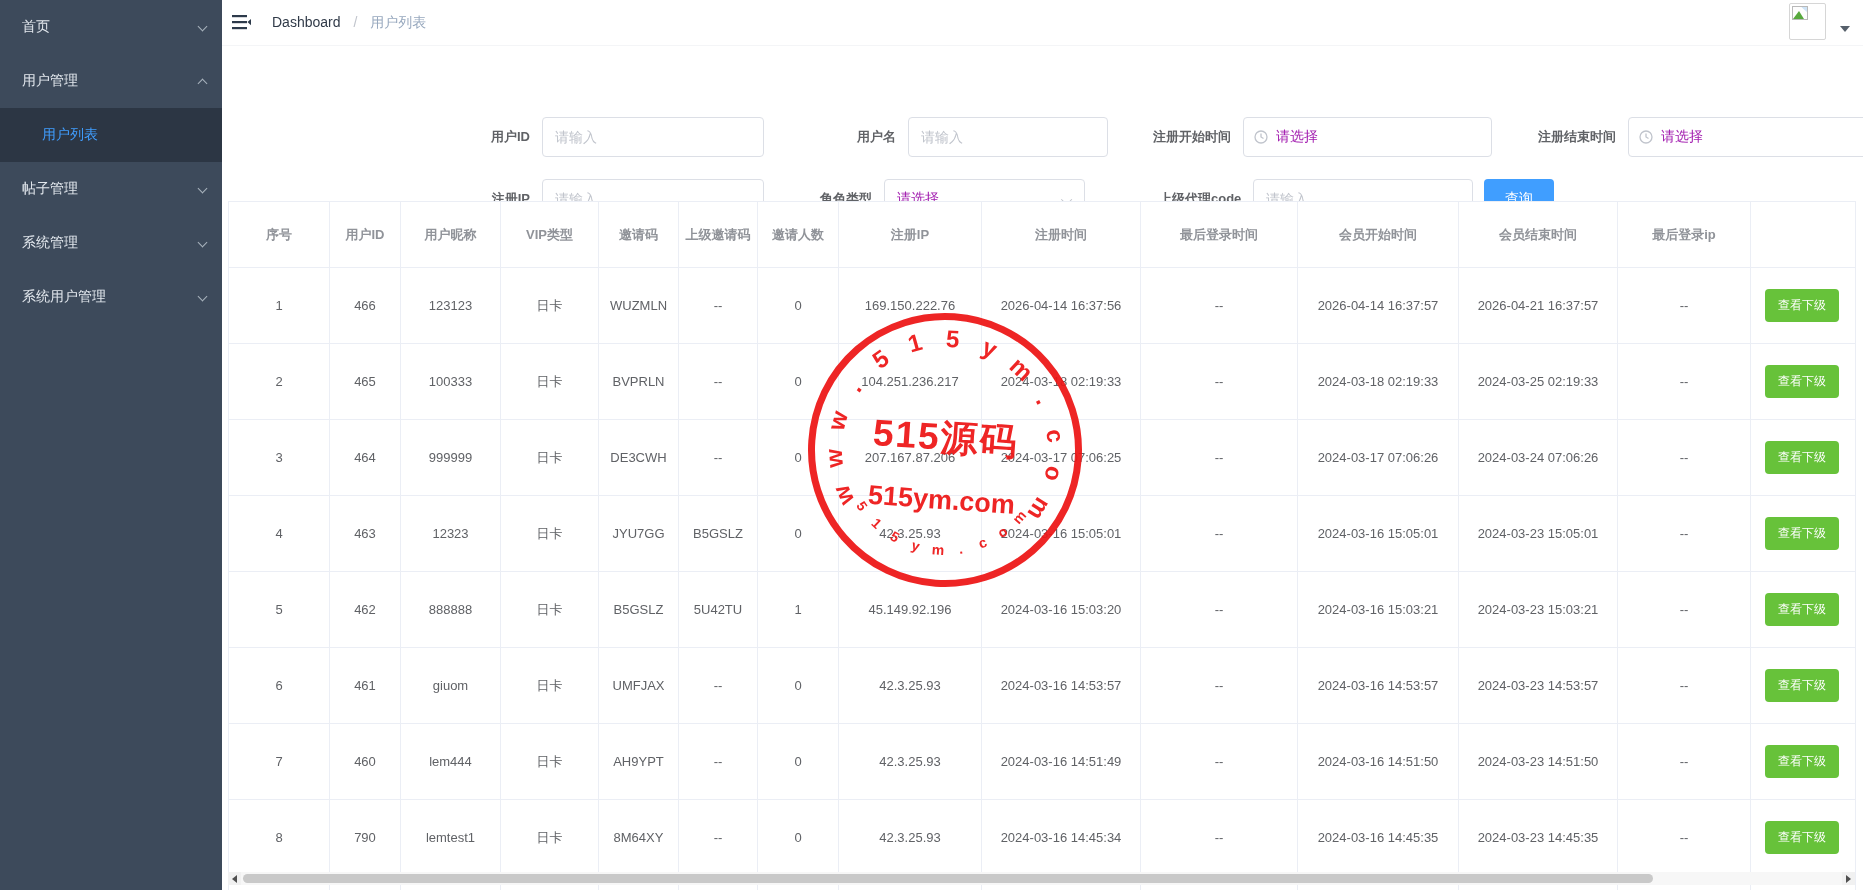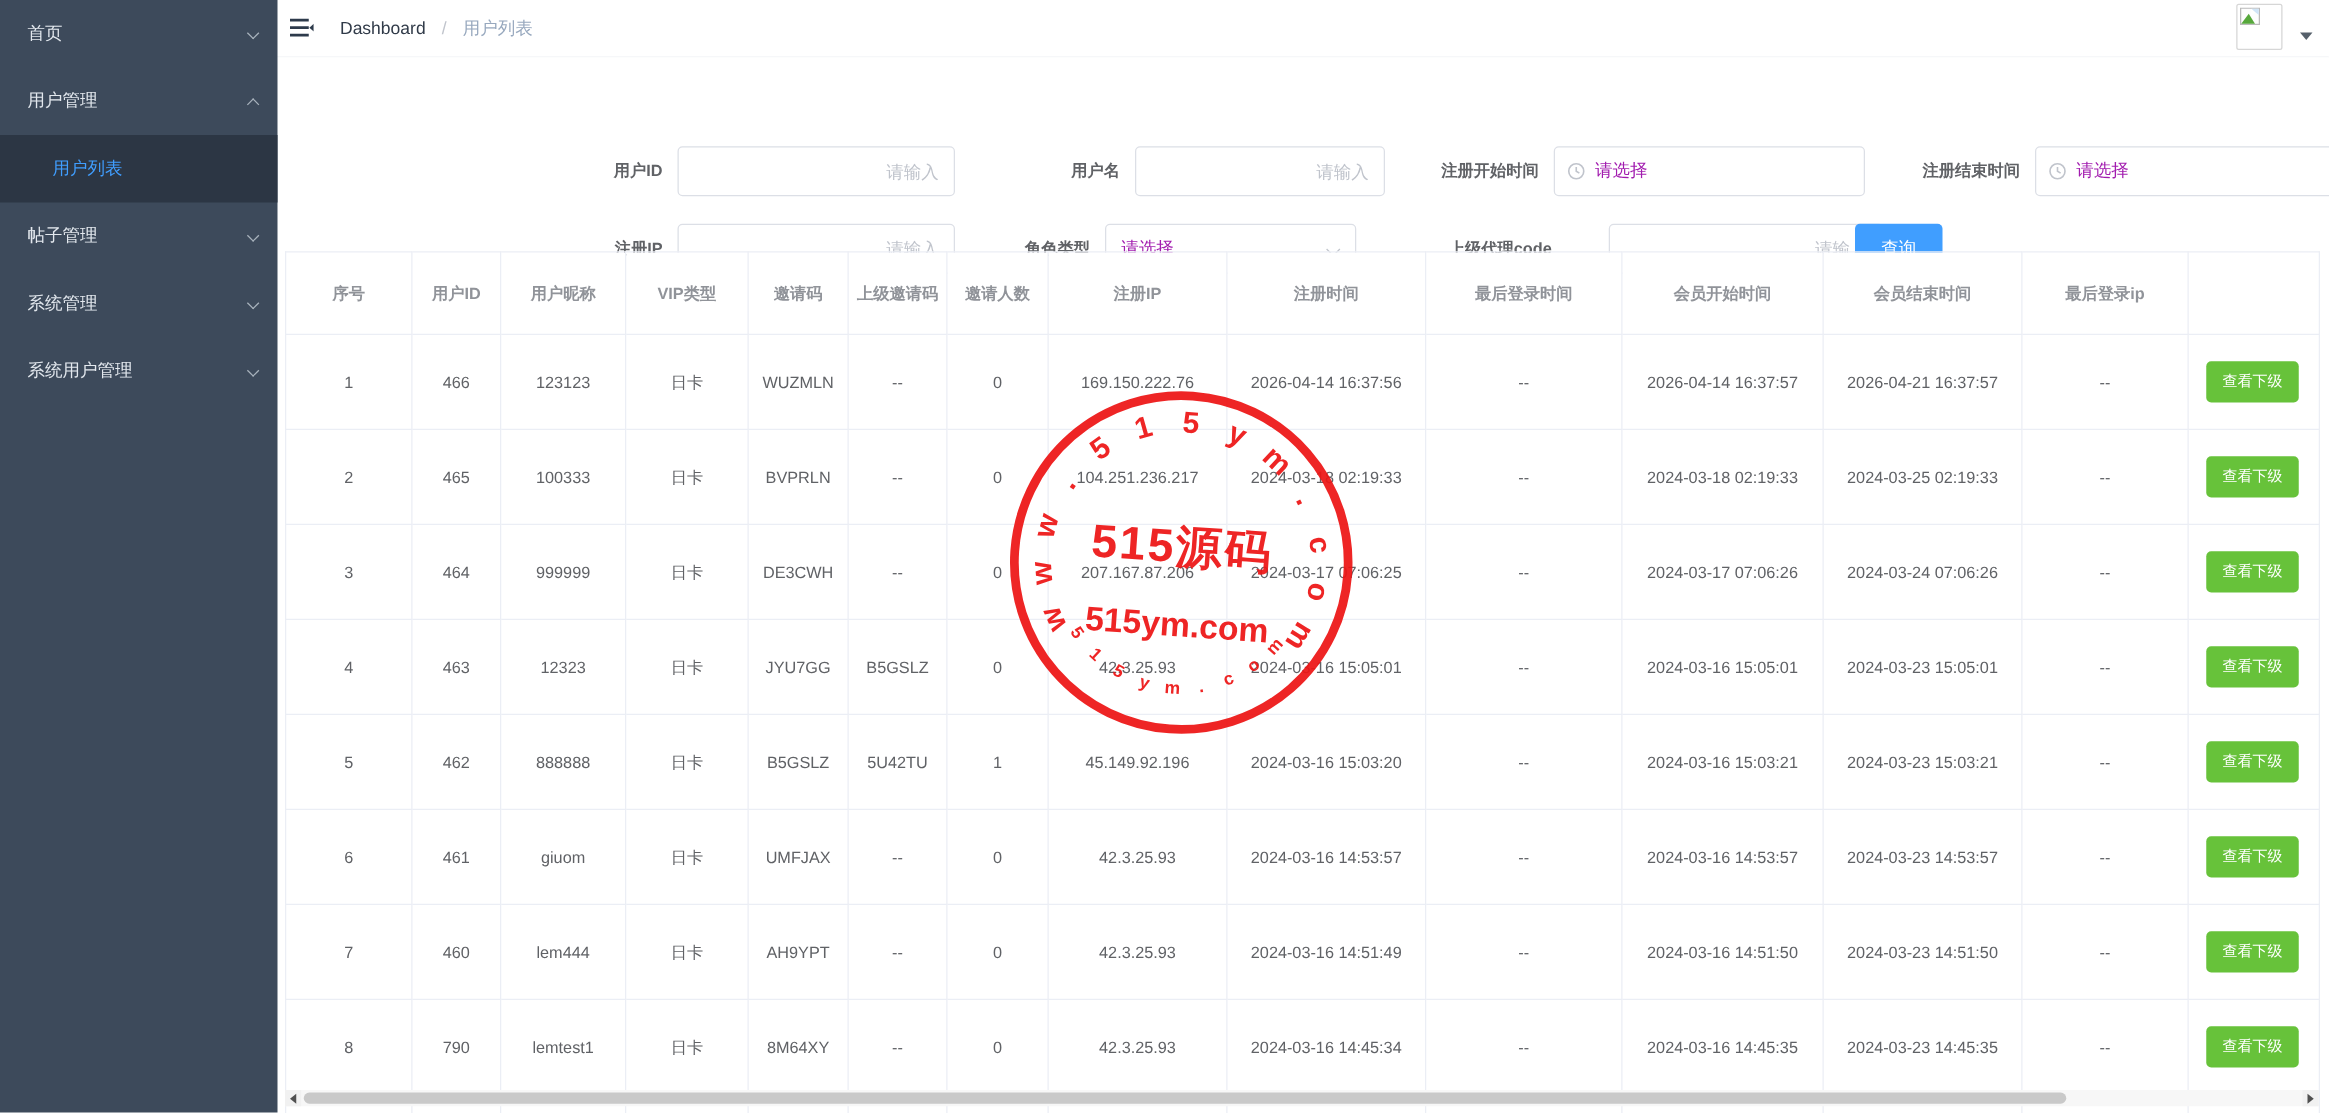--- a/index.html
+++ b/index.html
@@ -30,35 +30,35 @@
   .avatar-caret { position:absolute; right:13px; top:26px; width:0; height:0;
     border-left:5px solid transparent; border-right:5px solid transparent; border-top:6px solid #56606b; cursor:pointer; }
 
   
   .filters { position:absolute; left:186px; top:46px; width:1677px; height:149px; background:#fff; }
   .field { position:absolute; display:flex; align-items:center; }
   .field label { font-size:13px; font-weight:bold; color:#606266; text-align:right; width:82px;
     margin-right:12px; white-space:nowrap; }
   .ctrl { height:40px; border:1px solid #dcdfe6; border-radius:4px; background:#fff; font-size:14px;
     color:#606266; display:flex; align-items:center; position:relative; }
-  input.ctrl { padding:0 12px; outline:none;text-align:right; }
+  input.ctrl { padding:0 12px; outline:none; }
   input.ctrl::placeholder { color:#c0c4cc; }
   .ph { color:#a21caf; }
   .date .ph { margin-left:8px; }
   .date { padding:0 10px; }
   .select { padding:0 12px; }
   .sel-caret { position:absolute; right:12px; top:17px; width:8px; height:8px;
     border-left:1.5px solid #c0c4cc; border-bottom:1.5px solid #c0c4cc; transform:rotate(-45deg) translateY(-2px); }
   .f-uid   { left:262px; top:71px; }  .f-uid .ctrl  { width:222px; }
   .f-uname { left:628px; top:71px; }  .f-uname .ctrl{ width:200px; }
   .f-rstart{ left:963px; top:71px;justify-content:space-between; }  .f-rstart .ctrl{ width:249px; }
   .f-rend  { left:1348px; top:71px; } .f-rend .ctrl { width:249px; }
   .f-rip   { left:262px; top:133px; } .f-rip .ctrl  { width:222px; }
   .f-role  { left:604px; top:133px; } .f-role .ctrl { width:201px; }
-  .f-code  { left:973px; top:133px;gap:34px; } .f-code .ctrl { width:220px; }
+  .f-code  { left:973px; top:133px; } .f-code .ctrl { width:220px; }
   .btn-query { position:absolute; left:1298px; top:133px; width:70px; height:40px; background:#409eff;
     color:#fff; font-size:14px; border:none; border-radius:4px; cursor:pointer; }
 
   
   .table-wrap { position:absolute; left:228px; top:201px; width:1627px; }
   table { border-collapse:collapse; table-layout:fixed; width:1627px; }
   th,td { border:1px solid #ebeef5; text-align:center; vertical-align:middle; }
   th { font-size:13px; font-weight:bold; color:#909399; padding:12px 6px; height:66px; background:#fff; }
   td { font-size:13px; color:#606266; padding:21px 6px; background:#fff; }
   td.code { word-break:break-all;margin-left:27px; }

